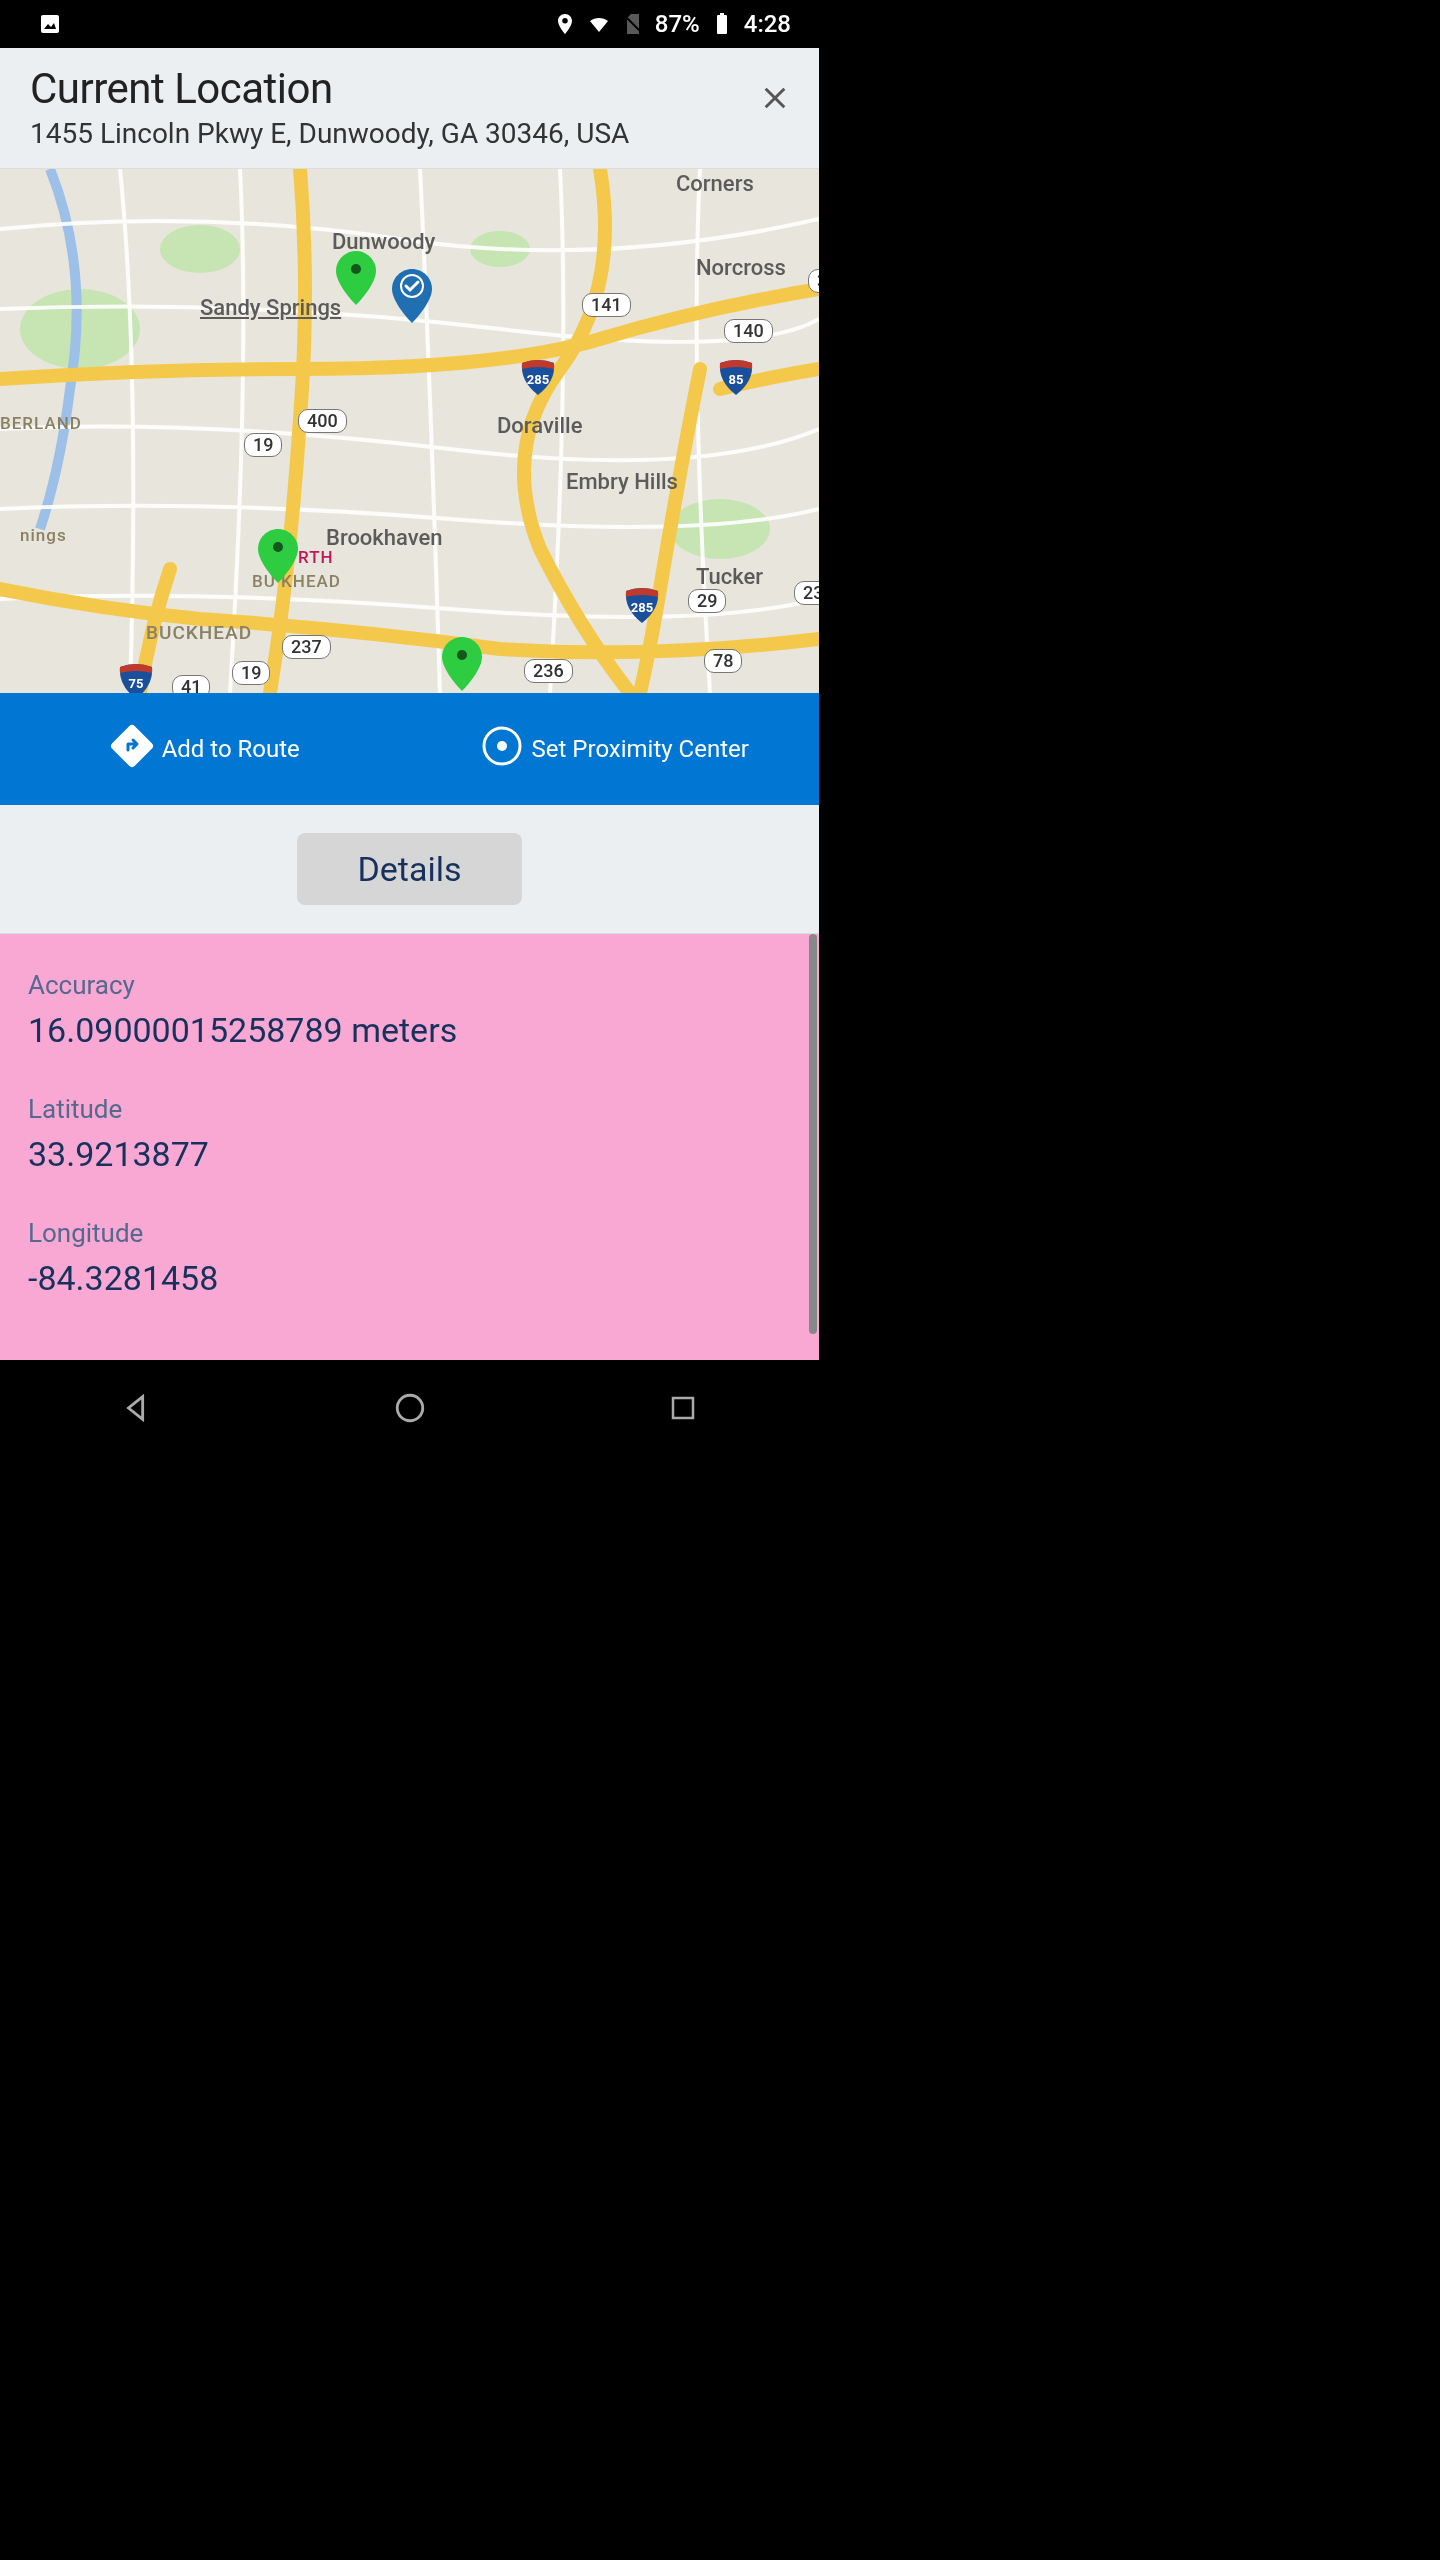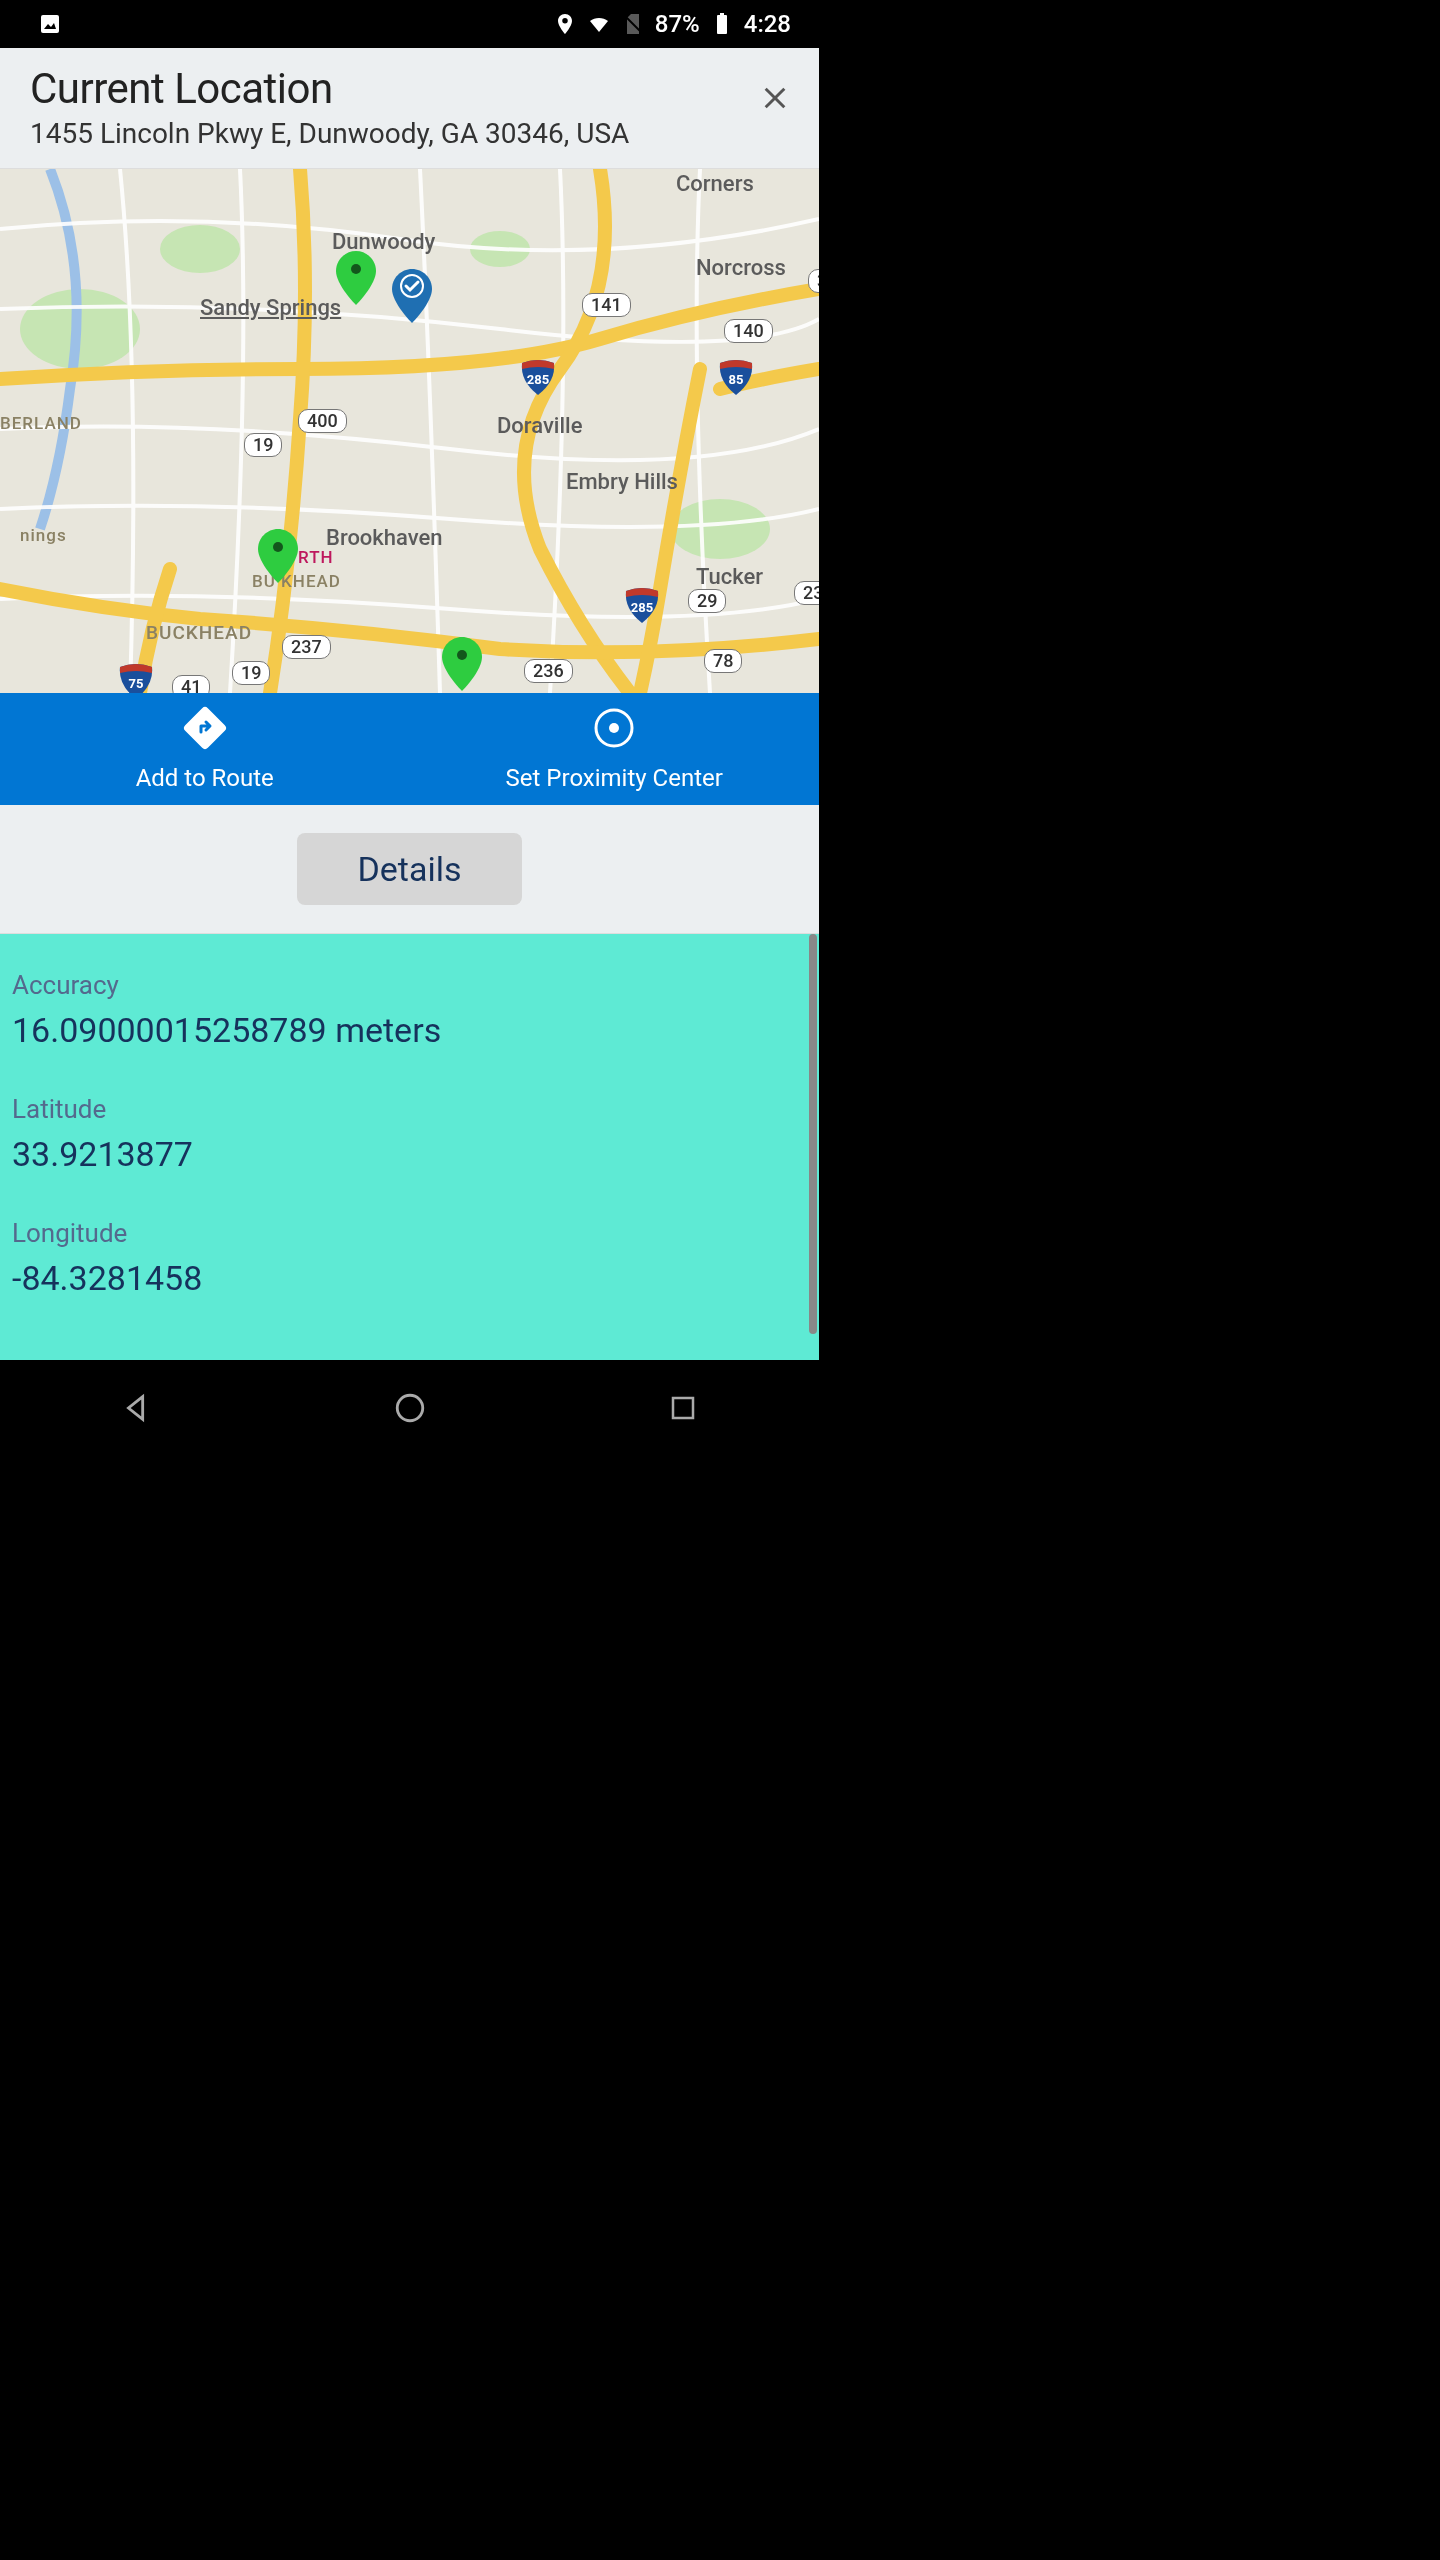--- a/index.html
+++ b/index.html
@@ -22,28 +22,28 @@
   
   .map-area { position: relative; height: 524px; background: #e8e6dc; overflow: hidden; }
   .map-svg { position:absolute; inset:0; }
   .map-label { position:absolute; font-size:22px; color:#5b5b5b; font-weight:500; white-space:nowrap; }
   .map-badge { position:absolute; background:#fff; border:1.5px solid #777; border-radius:10px; padding:0 8px; font-size:18px; color:#333; font-weight:500; line-height:22px; }
   .shield { position:absolute; width:40px; height:40px; }
   .pin { position:absolute; width:40px; height:54px; }
 
   
   .action-bar { height: 112px; background: #0176d3; display: flex; }
-  .action-btn { flex:1; display:flex; flex-direction:column; align-items:center; justify-content:center; gap:8px; color:#fff; font-size:24px; cursor:pointer; }
+  .action-btn { flex:1; display:flex; flex-direction:row; align-items:center; justify-content:center; gap:8px; color:#fff; font-size:24px; cursor:pointer; }
 
   
   .tab-row { background:#eceff1; display:flex; justify-content:center; padding:28px 0; border-bottom:1px solid #ddd; }
   .tab-btn { background:#d6d6d6; color:#16325c; font-size:34px; padding:16px 60px; border-radius:8px; cursor:pointer; font-weight:400; }
 
   
-  .details-body { flex:1; background:#5eead4; padding: 36px 12px; overflow-y:auto; position:relative; }
+  .details-body { flex:1; background:#f9a8d4; padding: 36px 28px; overflow-y:auto; position:relative; }
   .field { margin-bottom: 44px; }
   .field-label { font-size:26px; color:#54698d; margin-bottom:10px; }
   .field-value { font-size:34px; color:#16325c; font-weight:400; }
   .scrollbar-ind { position:absolute; right:2px; top:0; width:8px; height:400px; background:#888; border-radius:4px; }
 
   
   .nav-bar { height:96px; background:#000; display:flex; align-items:center; justify-content:space-around; }
   .nav-btn { width:60px; height:60px; display:flex; align-items:center; justify-content:center; cursor:pointer; }
 </style>
 </head>

